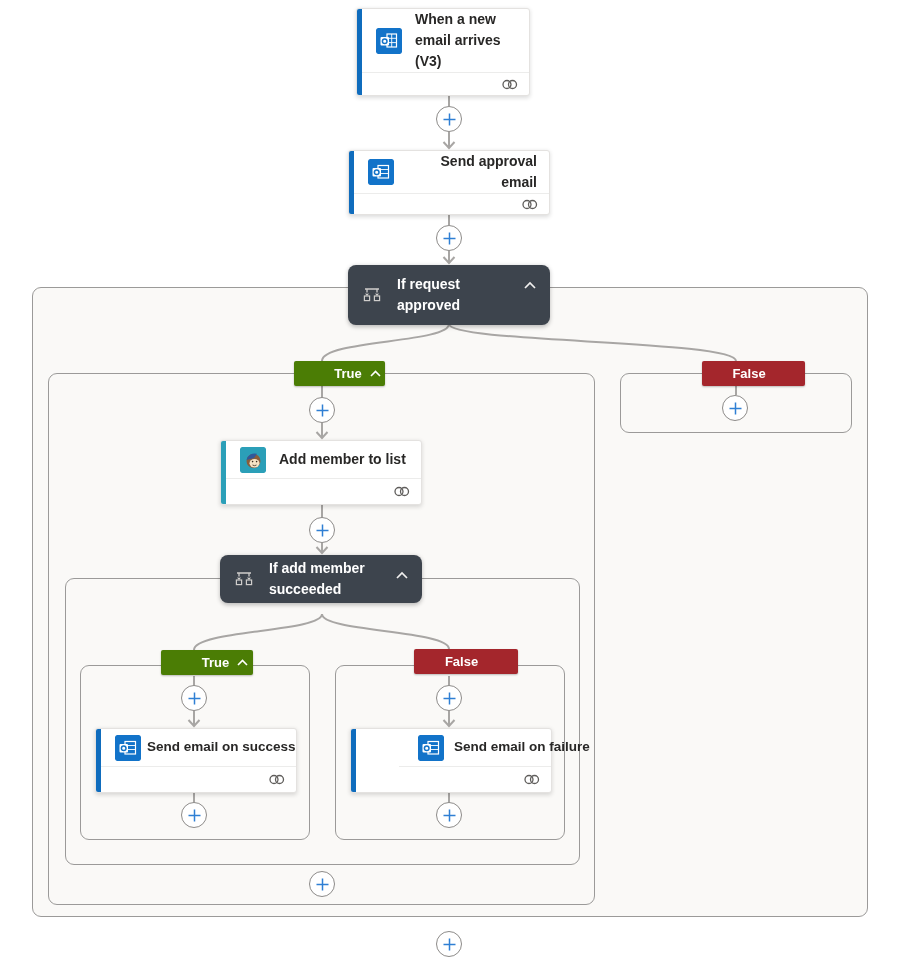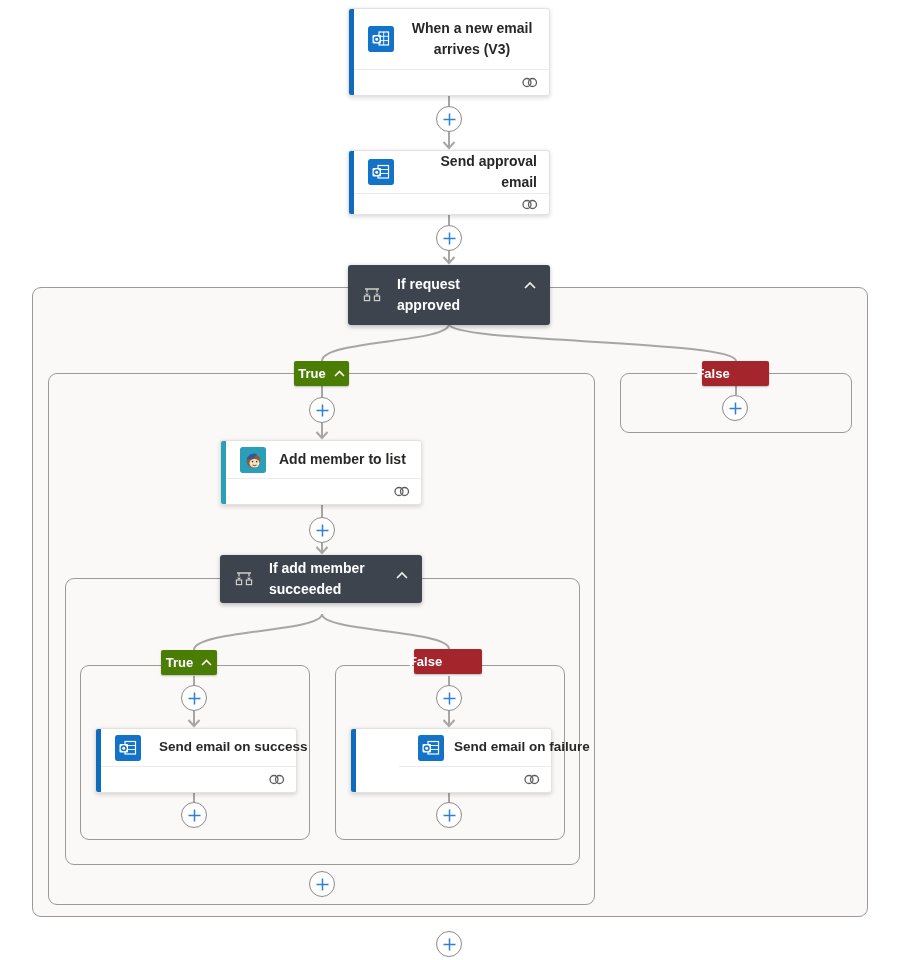--- a/index.html
+++ b/index.html
@@ -32,30 +32,30 @@
   .accent{position:absolute;left:0;top:0;bottom:0;width:5px;border-radius:2px 0 0 2px;}
   .accent.outlook{background:var(--outlook-accent);}
   .accent.mailchimp{background:var(--mailchimp-accent);}
   .card-body{flex:1;display:flex;align-items:center;gap:13px;padding:0 12px 0 19px;}
   .app-icon{width:26px;height:26px;border-radius:2px;flex:0 0 26px;display:block;}
   .card-title{font-size:14px;font-weight:700;color:#28septembre;color:#282726;line-height:1.5;}
   .card-footer{height:25px;border-top:1px solid #ececeb;display:flex;align-items:center;
     justify-content:flex-end;padding-right:10px;}
 
   
-  .card.condition{background:var(--condition-card);border-radius:3px;
+  .card.condition{background:var(--condition-card);border-radius:8px;
     box-shadow:0 1.5px 4px rgba(0,0,0,.25);display:flex;align-items:center;gap:15px;
     padding:8px 14px;color:#ffffff;}
   .card.condition .card-title{color:#ffffff;}
   .cond-collapse{position:absolute;right:13px;top:11px;cursor:pointer;}
 
   
   .badge{position:absolute;height:25px;border-radius:2px;display:flex;align-items:center;
     justify-content:center;gap:8px;color:#fff;font-size:13px;font-weight:700;
-    box-shadow:0 1px 2px rgba(0,0,0,.25);}
+    box-shadow:0 1px 2px rgba(0,0,0,.25);padding-left:36px;}
   .badge.true{background:var(--true-badge);}
   .badge.false{background:var(--false-badge);gap:45px;}
 
   
   .plus{position:absolute;width:26px;height:26px;border-radius:50%;background:#ffffff;
     border:1.4px solid #8d8b89;box-sizing:border-box;padding:0;display:flex;
     align-items:center;justify-content:center;cursor:pointer;}
   .plus svg{display:block;}
 </style>
 </head>
@@ -91,21 +91,21 @@
     <path d="M194 676 V686"></path>
     <path d="M194 711 V725"></path>
     <path d="M188.5 720 L194 726 L199.5 720"></path>
     <path d="M194 793 V803"></path>
     <path d="M449 676 V686"></path>
     <path d="M449 711 V725"></path>
     <path d="M443.5 720 L449 726 L454.5 720"></path>
     <path d="M449 793 V803"></path>
   </svg>
 
-  <div class="card action" style="left:348px;top:8px;width:202px;height:88px;text-align:center;">
+  <div class="card action" style="left:356px;top:8px;width:174px;height:88px;">
     <span class="accent outlook"></span>
     <div class="card-body">
       <svg class="app-icon" viewBox="0 0 26 26">
         <rect width="26" height="26" rx="2" fill="#1273c9"></rect>
         <rect x="11" y="6" width="9.5" height="13" fill="none" stroke="#fff" stroke-width="1.2"></rect>
         <path d="M11 10.3 H20.5 M11 14.6 H20.5 M15.7 6 V19" stroke="#fff" stroke-width="0.9" fill="none"></path>
         <rect x="4.5" y="9" width="8.5" height="8.5" rx="1" fill="#fff"></rect>
         <circle cx="8.7" cy="13.2" r="2.3" fill="none" stroke="#1273c9" stroke-width="1.5"></circle>
       </svg>
       <span class="card-title">When a new email arrives (V3)</span>
@@ -211,21 +211,21 @@
   </div>
   <div class="badge false" style="left:414px;top:649px;width:68px;">
     <span>False</span>
     <svg width="11" height="7" viewBox="0 0 11 7">
         <polyline points="1,6 5.5,1.5 10,6" fill="none" stroke="#ffffff" stroke-width="1.6"></polyline>
       </svg>
   </div>
 
   <div class="card action" style="left:95px;top:728px;width:202px;height:65px;">
     <span class="accent outlook"></span>
-    <div class="card-body" style="gap:18px;padding-right:0;">
+    <div class="card-body" style="gap:6px;padding-right:0;">
       <svg class="app-icon" viewBox="0 0 26 26">
         <rect width="26" height="26" rx="2" fill="#1273c9"></rect>
         <rect x="10" y="6.5" width="10.5" height="12.5" fill="none" stroke="#fff" stroke-width="1.2"></rect>
         <path d="M10 10.5 H20.5 M10 14.5 H20.5" stroke="#fff" stroke-width="0.9" fill="none"></path>
         <rect x="4.5" y="9" width="8.5" height="8.5" rx="1" fill="#fff"></rect>
         <circle cx="8.7" cy="13.2" r="2.3" fill="none" stroke="#1273c9" stroke-width="1.5"></circle>
       </svg>
       <span class="card-title" style="font-size:13.5px;white-space:nowrap;">Send email on success</span>
     </div>
     <div class="card-footer">

